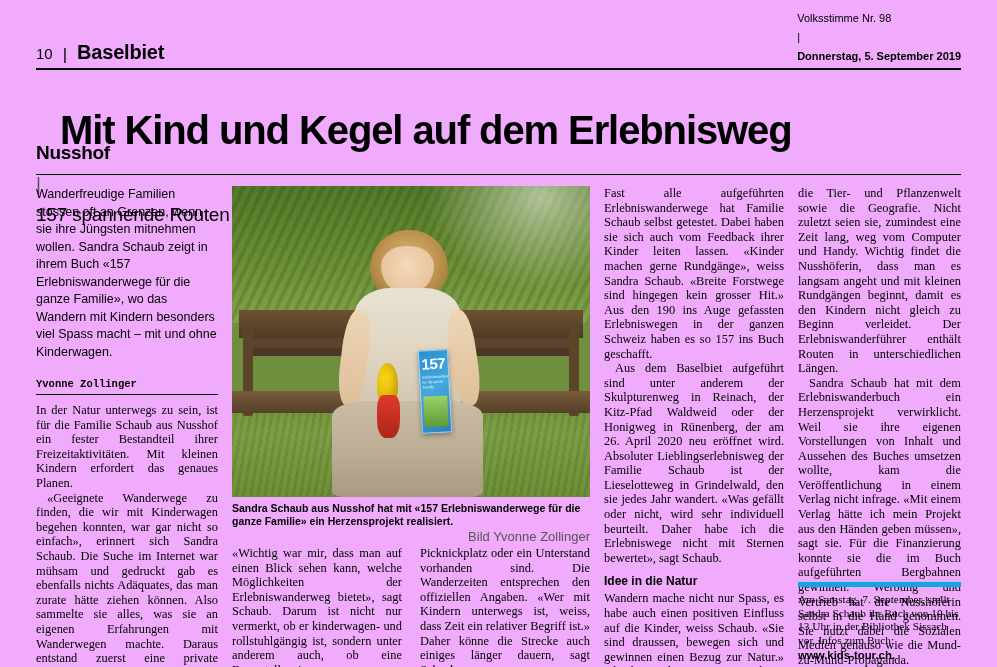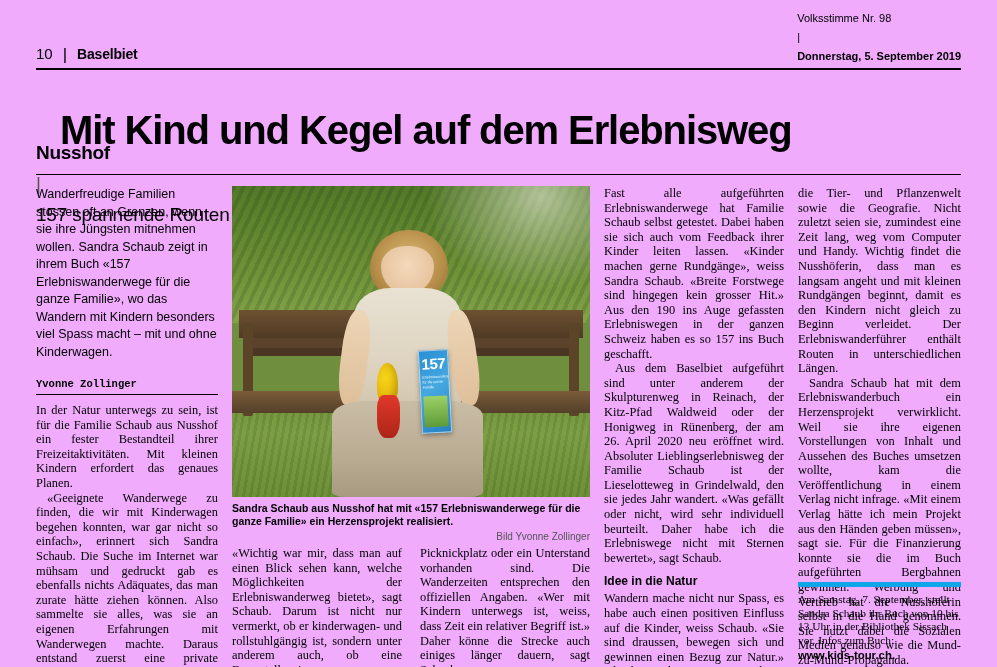--- a/index.html
+++ b/index.html
@@ -41,21 +41,21 @@
     color: #000;
     font-size: 17px;
     font-family: "Liberation Sans", sans-serif;
     font-weight: 300;
     position: relative;
     top: 1px;
   }
   .section-name {
     font-family: "Liberation Sans", sans-serif;
     font-weight: bold;
-    font-size: 14px;
+    font-size: 20px;
     letter-spacing: -0.2px;
   }
   .masthead-right {
     font-family: "Liberation Sans", sans-serif;
     font-size: 11px;
     display: flex;
     align-items: baseline;
     gap: 7px;
     padding-bottom: 2px;
     flex-direction: column;
@@ -312,21 +312,21 @@
     font-family: "Liberation Sans", sans-serif;
     font-size: 10.5px;
     line-height: 13px;
     font-weight: bold;
     color: #000;
   }
   .caption .credit {
     display: block;
     text-align: right;
     font-weight: normal;
-    font-size: 10px;
+    font-size: 13px;
     color: #555;
     margin-top: 2px;
   }
 
   
   .under-photo {
     position: absolute;
     left: 232px; top: 546px;
     width: 358px;
     display: flex;

